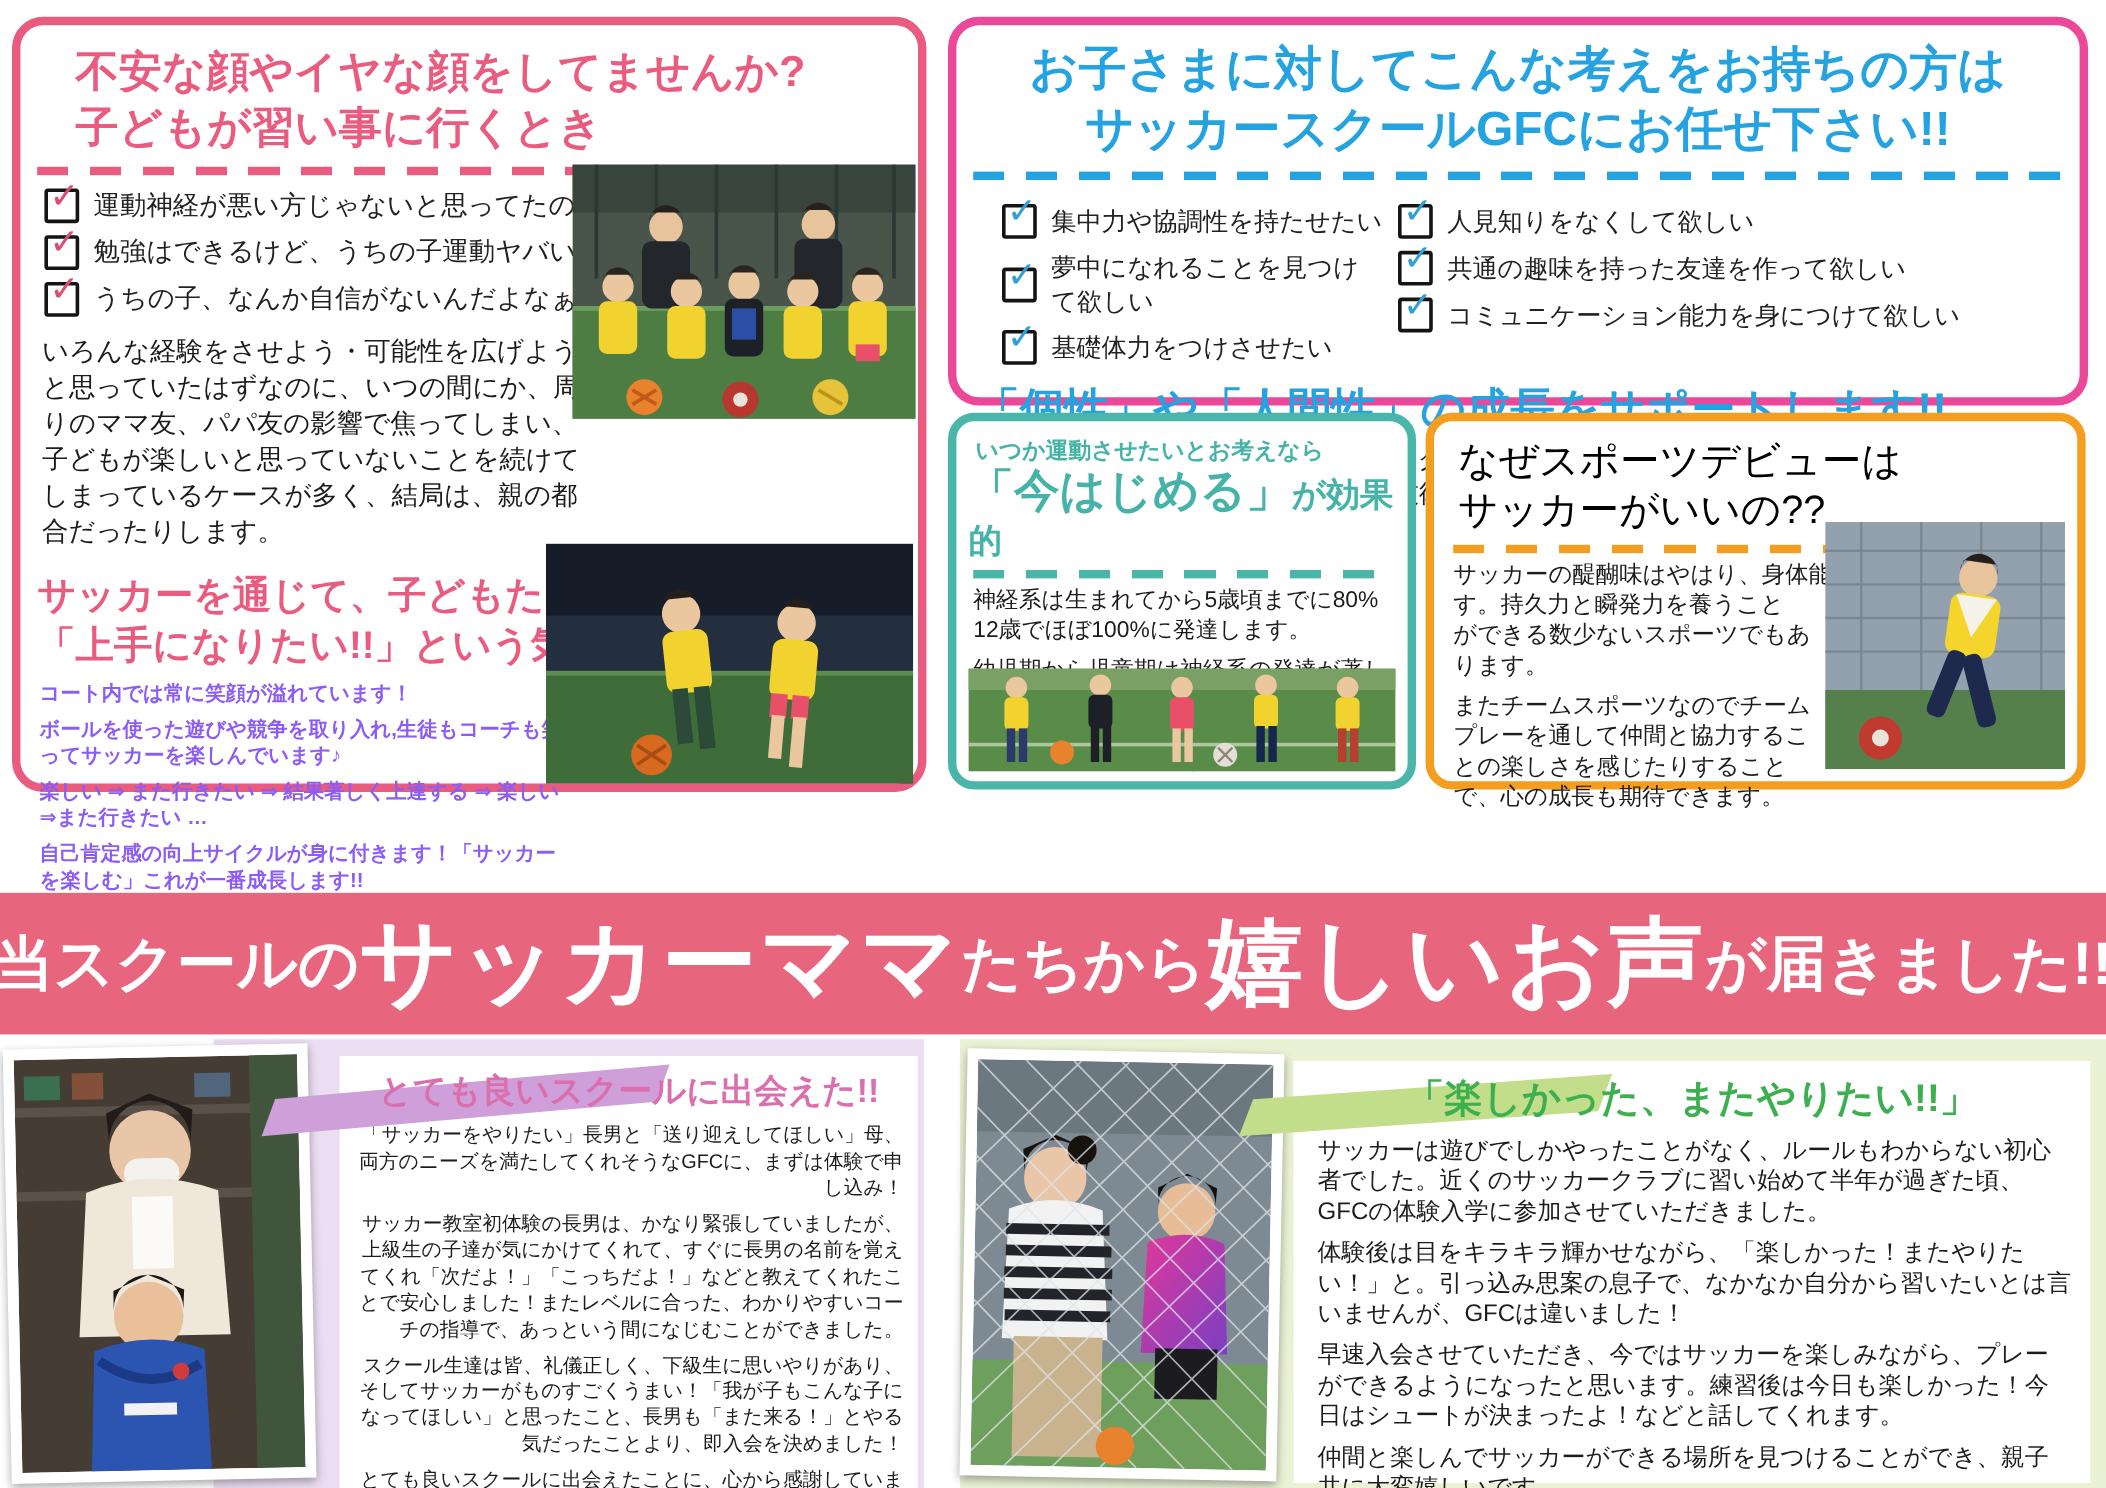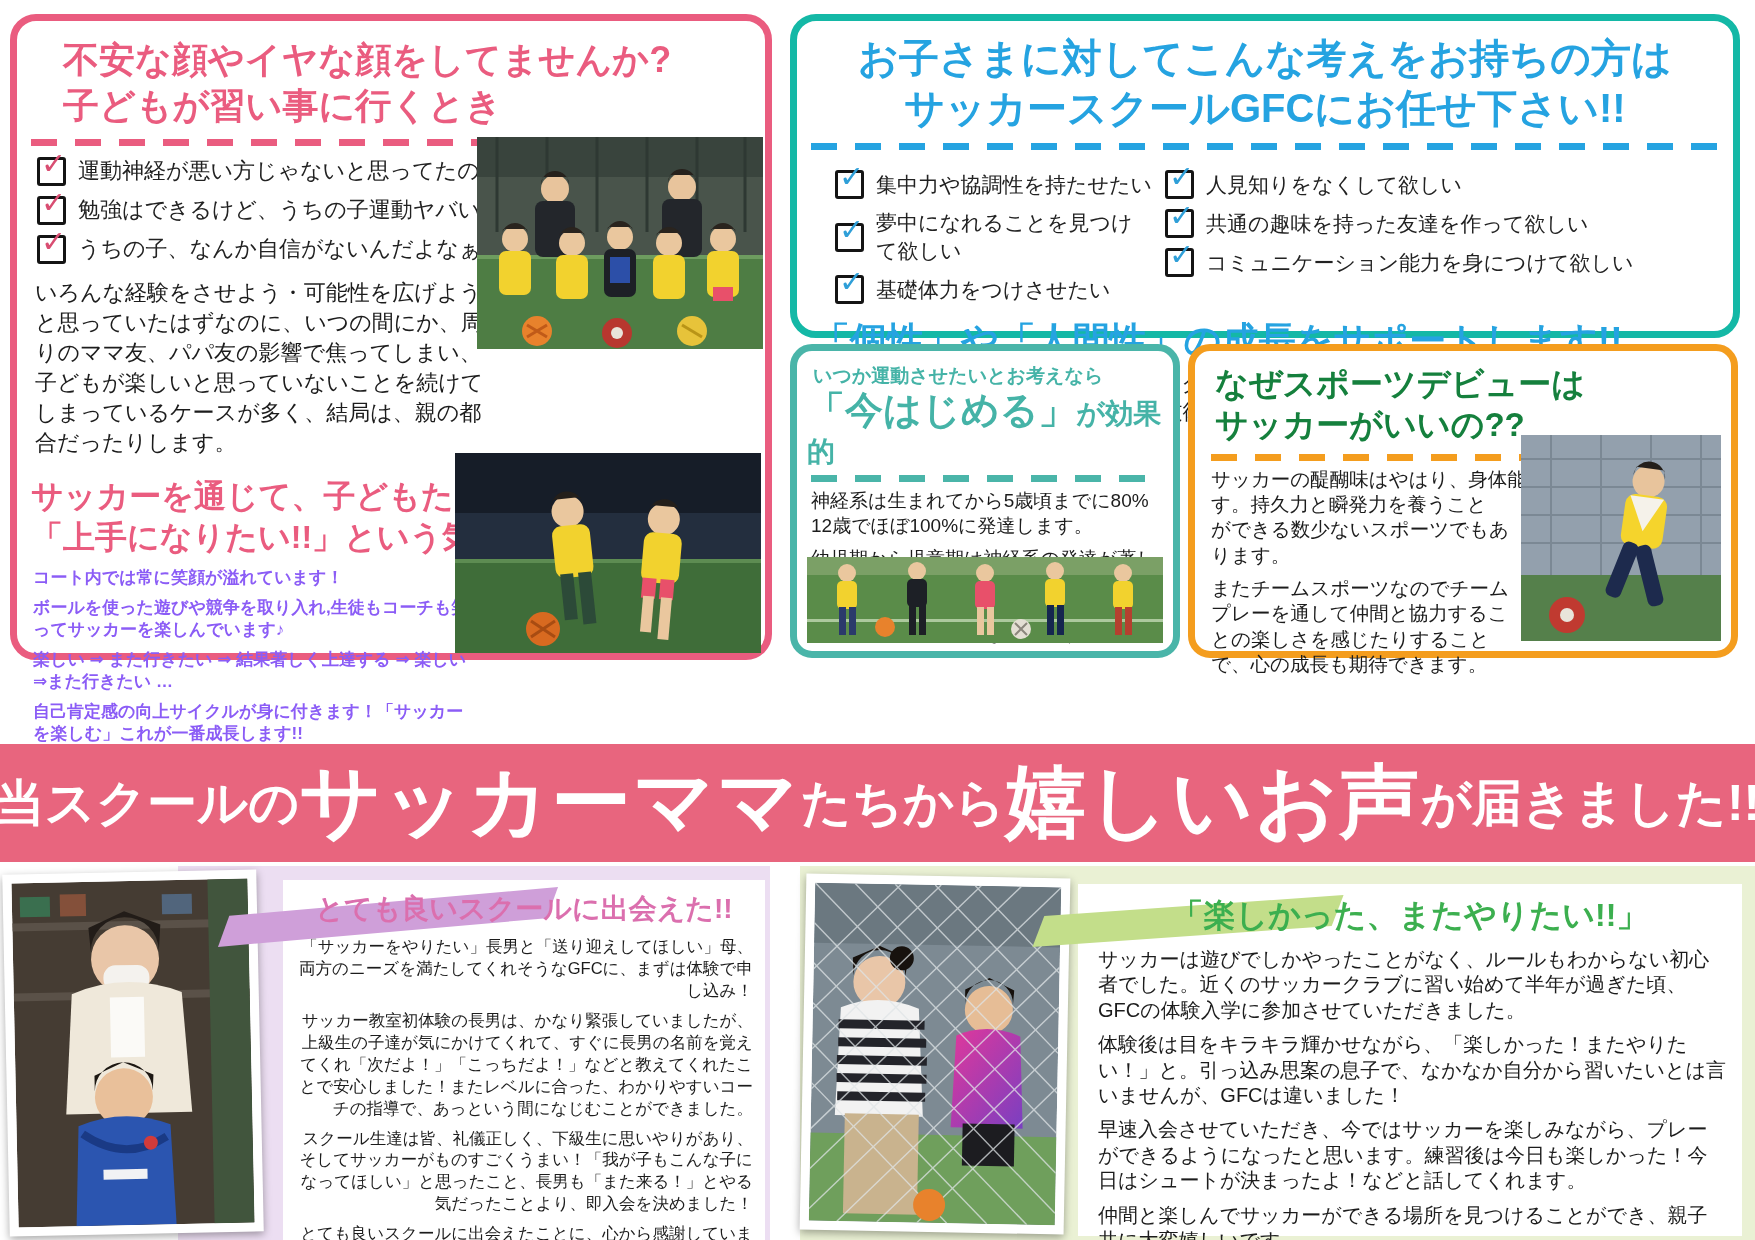--- a/index.html
+++ b/index.html
@@ -19,21 +19,21 @@
   .cb::after{content:"\2713";position:absolute;left:1px;top:-14px;font-size:30px;font-weight:bold;}
   .cb.pink::after{color:#d94e72;}
   .cb.blue::after{color:#2f9fd8;}
   .box-pink .para{width:452px;font-size:22px;line-height:1.36;color:#1c1c1c;margin:14px 0 0 18px;}
   .box-pink .h2{color:#ea5c7f;font-weight:bold;font-size:32px;line-height:1.3;margin:18px 0 6px 14px;}
   .box-pink .bl{width:436px;font-size:17px;line-height:1.3;color:#8b5cf6;margin:8px 0 0 16px;font-weight:bold;}
   .photo1{position:absolute;left:460px;top:116px;width:286px;height:212px;}
   .photo2{position:absolute;left:438px;top:432px;width:306px;height:200px;}
 
   
-  .box-blue{left:790px;top:14px;width:950px;height:324px;border:7px solid #14b8a6;border-radius:26px;}
+  .box-blue{left:790px;top:14px;width:950px;height:324px;border:7px solid #ec4899;border-radius:26px;}
   .box-blue .h1{color:#25a3e1;font-weight:bold;font-size:40px;line-height:1.25;text-align:center;margin-top:12px;}
   .blue-dash{color:#25a3e1;}
   .cols{display:flex;margin:2px 0 0 26px;}
   .col-l{width:330px;}
   .col-r{width:560px;}
   .box-blue .check-row{font-size:21px;margin:10px 0 0 0;padding-left:12px;}
   .box-blue .h2{color:#25a3e1;font-weight:bold;font-size:37px;margin:12px 0 2px 16px;}
   .box-blue .body{font-size:21px;color:#1c1c1c;line-height:1.35;margin:4px 0 0 24px;}
 
   
@@ -41,21 +41,21 @@
   .box-teal .t1{color:#45b3a7;font-weight:bold;font-size:19px;margin:12px 0 0 16px;}
   .box-teal .t2{color:#45b3a7;font-weight:bold;font-size:38px;line-height:1.0;margin:2px 0 0 10px;}
   .box-teal .t2 .small{font-size:28px;}
   .teal-dash{color:#4ab5a9;margin:8px 14px 6px 14px;}
   .box-teal .line{font-size:19px;color:#1c1c1c;line-height:1.32;margin:0 0 0 14px;}
   .box-teal .gap{margin-top:8px;}
   .photo3{position:absolute;left:10px;bottom:8px;width:356px;height:86px;}
 
   
   .box-orange{left:1188px;top:344px;width:550px;height:314px;border:7px solid #f49d1e;border-radius:22px;}
-  .box-orange .t1{color:#15803d;font-weight:bold;font-size:33px;line-height:1.25;margin:12px 0 0 20px;}
+  .box-orange .t1{color:#000000;font-weight:normal;font-size:33px;line-height:1.25;margin:12px 0 0 20px;}
   .orange-dash{color:#f49d1e;margin:8px 16px 6px 16px;}
   .box-orange .wide{font-size:19.5px;color:#1c1c1c;line-height:1.3;margin:0 10px 0 16px;}
   .box-orange .narrow{font-size:19.5px;color:#1c1c1c;line-height:1.3;margin:0 0 0 16px;width:300px;}
   .box-orange .gap{margin-top:8px;}
   .photo4{position:absolute;right:10px;bottom:10px;width:200px;height:206px;}
 
   
   .banner{position:absolute;left:0;top:744px;width:1755px;height:118px;background:#e8657e;display:flex;align-items:center;justify-content:center;}
   .banner span{color:#fff;font-weight:bold;white-space:nowrap;}
   .banner .md{font-size:50px;}

